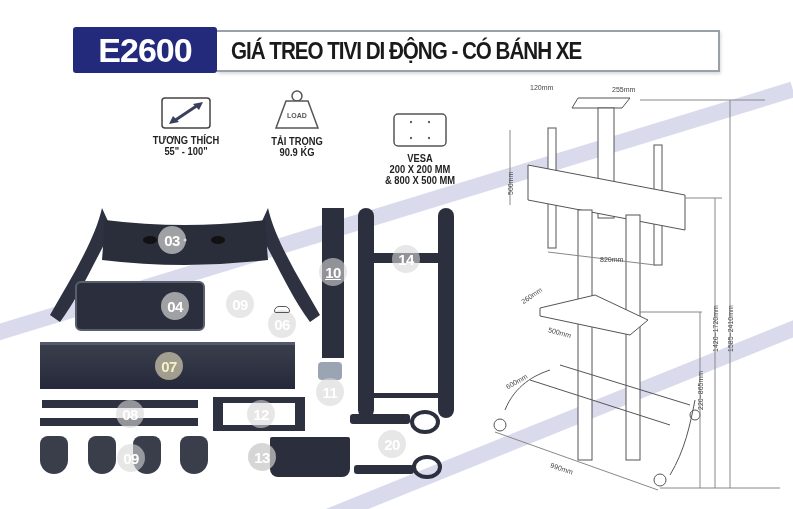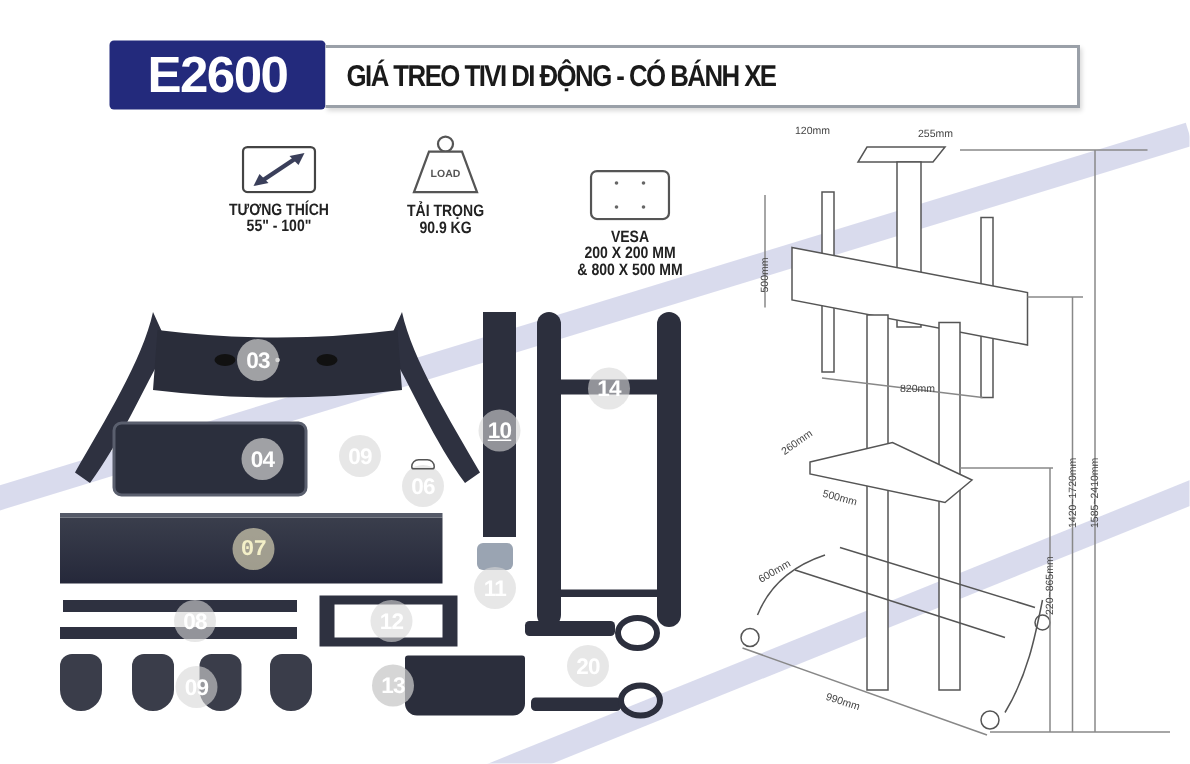--- a/index.html
+++ b/index.html
@@ -5,21 +5,21 @@
   * { box-sizing: border-box; margin: 0; padding: 0; }
   html, body { width: 793px; height: 509px; overflow: hidden; background: #ffffff; }
   body { position: relative; font-family: "Liberation Sans", "DejaVu Sans", sans-serif; color: #1a1a1a; }
 
   .watermark-band { position: absolute; height: 16px; background: rgba(170,175,215,0.45); transform-origin: left center; }
   .wm-text { position: absolute; font-size: 8px; font-weight: bold; color: rgba(255,255,255,0.9); transform-origin: left center; letter-spacing: .5px; }
 
   
   .header { position: absolute; left: 73px; top: 27px; height: 46px; display: flex; align-items: center; }
   .model-box { background: #232a7c; color: #fff; width: 144px; height: 46px; border-radius: 3px; display:flex; align-items:center; justify-content:center; font-size: 34px; font-weight: bold; letter-spacing: -1px; font-family: "Liberation Sans", sans-serif; }
-  .title-box { background: #fff; border: 2px solid #9aa0a8; border-left: none; height: 42px; margin-top: 2px; width: 503px; display:flex; align-items:center; padding-left: 14px; font-size: 20px; font-weight: bold; letter-spacing: -1.2px; transform-origin: left center; font-family: "Liberation Sans Narrow", "Liberation Sans", sans-serif; box-shadow: 1px 2px 3px rgba(0,0,0,0.15); }
+  .title-box { background: #fff; border: 2px solid #9aa0a8; border-left: none; height: 42px; margin-top: 2px; width: 503px; display:flex; align-items:center; padding-left: 14px; font-size: 24px; font-weight: bold; letter-spacing: -1.2px; transform-origin: left center; font-family: "Liberation Sans Narrow", "Liberation Sans", sans-serif; box-shadow: 1px 2px 3px rgba(0,0,0,0.15); }
   .title-box span { display:inline-block; transform: scaleX(0.86); transform-origin: left center; white-space: nowrap; }
 
   
   .spec { position: absolute; text-align: center; font-weight: bold; font-size: 11px; line-height: 11px; color: #222; }
   .spec .line { display:block; white-space: nowrap; transform: scaleX(0.85); }
   .spec svg { display:block; margin: 0 auto 6px; }
 
   
   .part { position: absolute; }
   .badge { position: absolute; width: 28px; height: 28px; border-radius: 50%; background: rgba(200,200,200,0.75); color: #fff; font-size: 15px; font-weight: bold; display:flex; align-items:center; justify-content:center; letter-spacing: -0.5px; }
@@ -100,21 +100,21 @@
 </div>
 
 <div class="part" style="left:226px; top:290px; width:30px; height:30px;">
   <div class="badge light" style="left:0;top:0;">09</div>
 </div>
 <div class="part" style="left:268px; top:268px; width:30px; height:50px;">
   <div class="badge light" style="left:0;top:0;margin-top:42px;">06</div>
   <div style="position:absolute;left:6px;top:38px;width:16px;height:7px;border:1.5px solid #555;border-radius:8px 8px 3px 3px;"></div>
 </div>
 
-<div class="part" style="left:40px; top:342px; width:255px; height:51px;font-family:Liberation Mono, monospace;">
+<div class="part" style="left:40px; top:342px; width:255px; height:51px;">
   <div style="width:255px;height:47px;background:linear-gradient(#3a3e4c,#25283a);border-top:3px solid #555a68;"></div>
   <div class="badge gold" style="left:115px; top:10px;">07</div>
 </div>
 
 <div class="part" style="left:40px; top:396px; width:160px; height:36px;">
   <div style="position:absolute;left:2px;top:4px;width:156px;height:8px;background:#2e3140;"></div>
   <div style="position:absolute;left:0;top:22px;width:158px;height:8px;background:#2e3140;"></div>
   <div class="badge light" style="left:76px; top:4px;">08</div>
 </div>
 
@@ -131,21 +131,21 @@
   <div class="badge light" style="left:34px; top:3px;">12</div>
 </div>
 
 <div class="part" style="left:222px; top:437px; width:80px; height:40px;padding-left:48px;">
   <div style="width:80px;height:40px;background:#2b2e3c;border-radius:2px 2px 8px 8px;"></div>
   <div class="badge" style="left:26px; top:6px;">13</div>
 </div>
 
 <div class="part" style="left:322px; top:208px; width:22px; height:150px;">
   <div style="width:22px;height:150px;background:#2c2f3d;"></div>
-  <div class="badge light" style="left:-3px; top:65px;text-decoration:underline;">10</div>
+  <div class="badge light" style="left:-3px; top:50px;text-decoration:underline;">10</div>
 </div>
 
 <div class="part" style="left:316px; top:358px; width:30px; height:50px;">
   <div style="position:absolute;left:2px;top:4px;width:24px;height:18px;background:#9aa4b2;border-radius:4px;"></div>
   <div class="badge light" style="left:0; top:20px;">11</div>
 </div>
 
 <div class="part" style="left:358px; top:208px; width:102px; height:210px;text-align:center;">
   <div style="position:absolute;left:0;top:0;width:16px;height:210px;background:#2c2f3d;border-radius:8px;"></div>
   <div style="position:absolute;left:80px;top:0;width:16px;height:210px;background:#2c2f3d;border-radius:8px;"></div>

